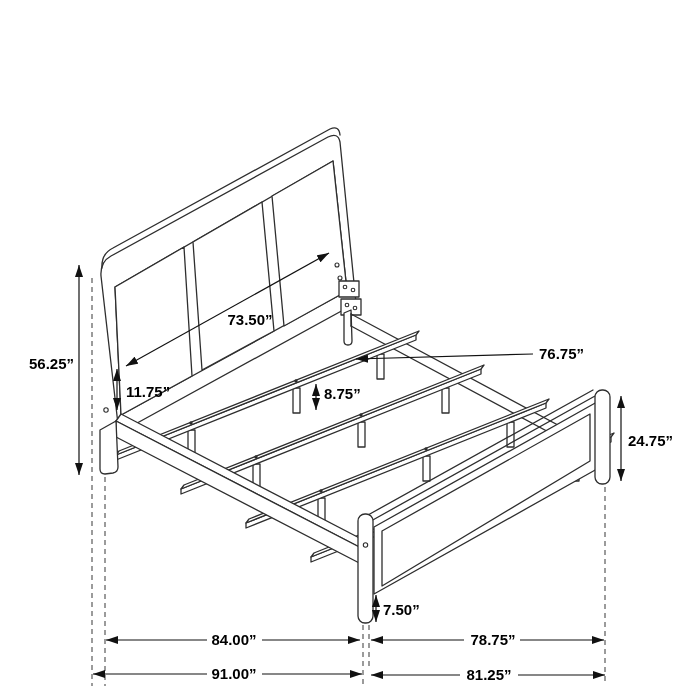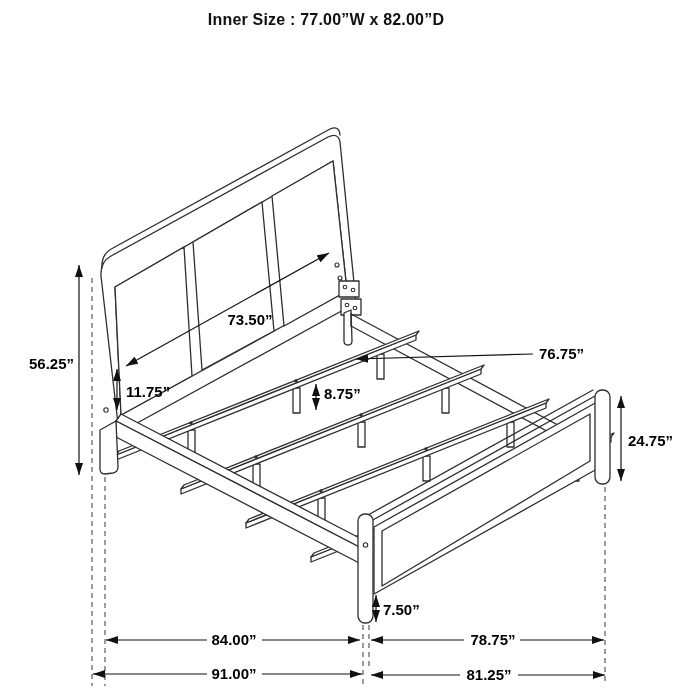--- a/index.html
+++ b/index.html
@@ -14,21 +14,20 @@
   .bed circle{fill:none;stroke:#2e2e2e;stroke-width:1.1;}
   .bed circle.dot{fill:#2e2e2e;stroke:none;}
   .dash line{stroke:#4a4a4a;stroke-width:1.1;stroke-dasharray:5 4;}
   .dims line,.dims path.lead{stroke:#111111;stroke-width:1.2;fill:none;}
   .dims text{fill:#000;font-family:"Liberation Sans",sans-serif;font-size:15px;font-weight:bold;}
 </style>
 </head>
 <body>
 
 <div class="canvas">
-  <div class="title">Inner Size : 77.00”W x 82.00”D</div>
 
   <svg width="700" height="700" viewBox="0 0 700 700">
     <defs>
       <marker id="arr" viewBox="0 0 12 8" refX="12" refY="4" markerWidth="12" markerHeight="8" orient="auto-start-reverse" markerUnits="userSpaceOnUse">
         <path d="M0 0 L12 4 L0 8 Z" fill="#111"></path>
       </marker>
     </defs>
 
     <g class="bed">
 

